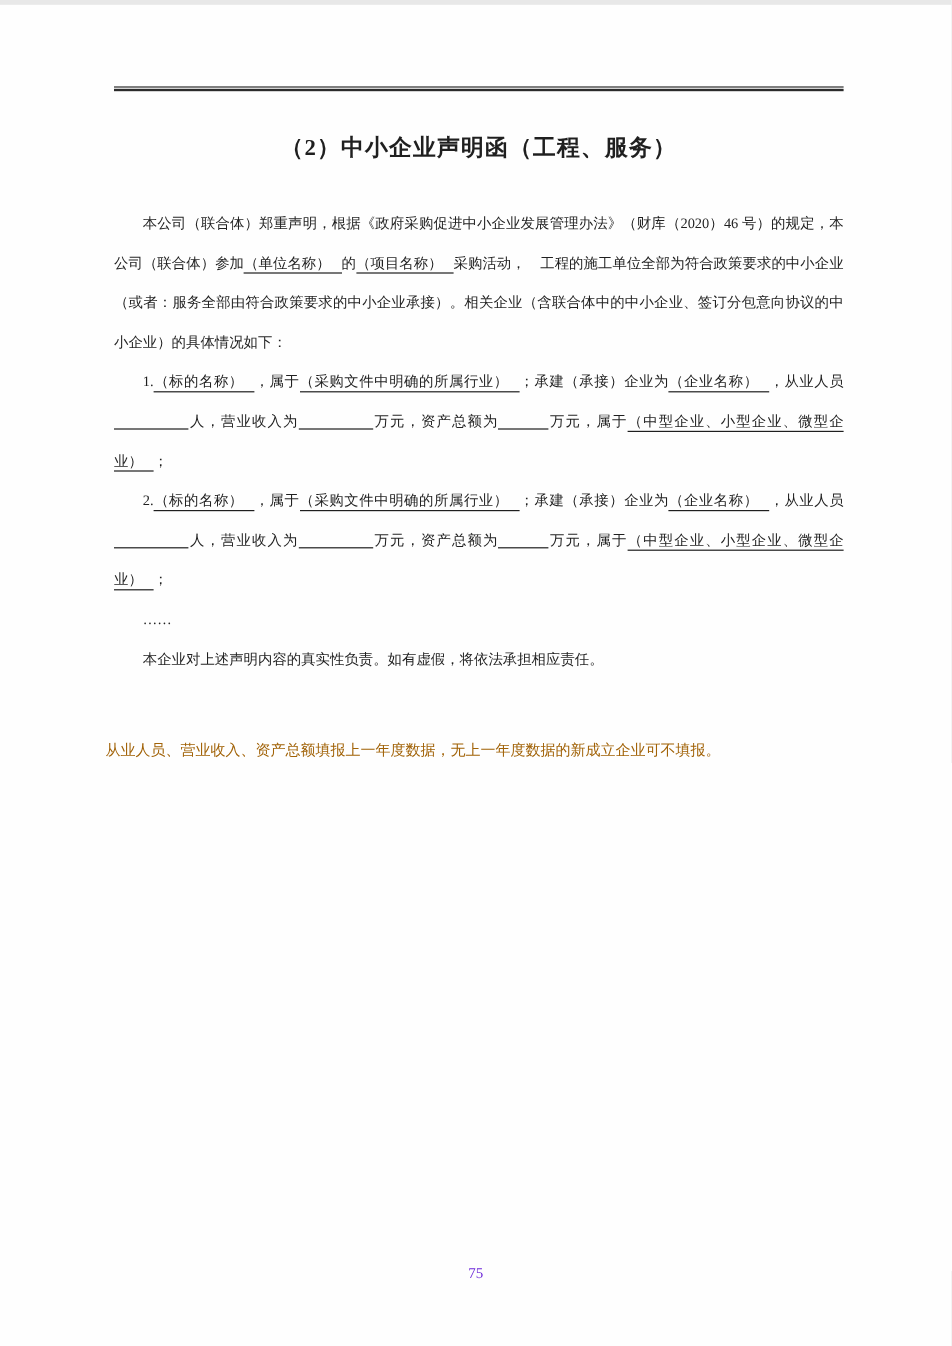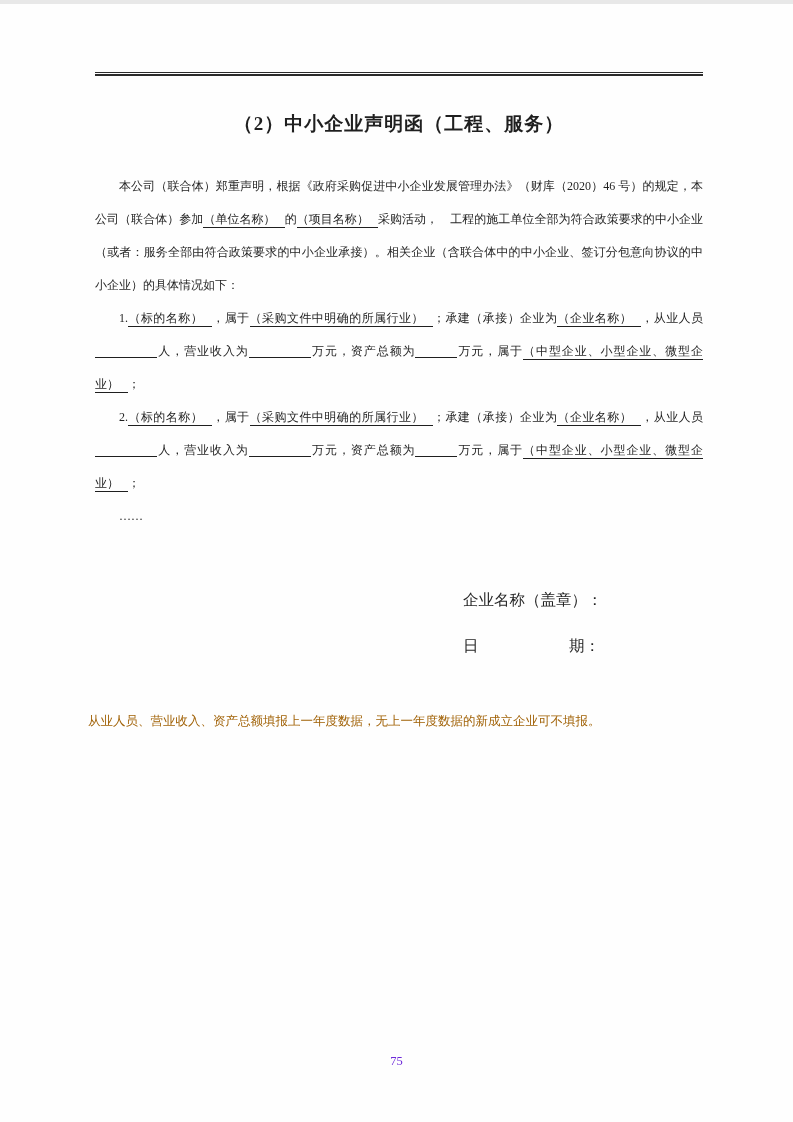--- a/index.html
+++ b/index.html
@@ -87,23 +87,17 @@
 <body>
 
 <div class="page">
   <div class="rule"></div>
   <h1 class="title">（2）中小企业声明函（工程、服务）</h1>
   <div class="body">
       <p><span>本公司（联合体）郑重声明，根据《政府采购促进中小企业发展管理办法》（财库（2020）46 号）的规定，本公司（联合体）参加</span><span class="u">（单位名称）</span><span>的</span><span class="u">（项目名称）</span><span>采购活动，　工程的施工单位全部为符合政策要求的中小企业（或者：服务全部由符合政策要求的中小企业承接）。相关企业（含联合体中的中小企业、签订分包意向协议的中小企业）的具体情况如下：</span></p>
       <p><span>1.</span><span class="u">（标的名称）</span><span>，属于</span><span class="u">（采购文件中明确的所属行业）</span><span>；承建（承接）企业为</span><span class="u">（企业名称）</span><span>，从业人员</span><span class="blank" style="width: 5.2em;"></span><span>人，营业收入为</span><span class="blank" style="width: 5.2em;"></span><span>万元，资产总额为</span><span class="blank" style="width: 3.5em;"></span><span>万元，属于</span><span class="u">（中型企业、小型企业、微型企业）</span><span>；</span></p>
       <p><span>2.</span><span class="u">（标的名称）</span><span>，属于</span><span class="u">（采购文件中明确的所属行业）</span><span>；承建（承接）企业为</span><span class="u">（企业名称）</span><span>，从业人员</span><span class="blank" style="width: 5.2em;"></span><span>人，营业收入为</span><span class="blank" style="width: 5.2em;"></span><span>万元，资产总额为</span><span class="blank" style="width: 3.5em;"></span><span>万元，属于</span><span class="u">（中型企业、小型企业、微型企业）</span><span>；</span></p>
       <p><span>……</span></p>
+      <p><span>本企业对上述声明内容的真实性负责。如有虚假，将依法承担相应责任。</span></p>
     </div>
-  <div class="sig">
-    <div class="sig-company">企业名称（盖章）：</div>
-    <div class="sig-date">
-      <span>日</span>
-      <span>期：</span>
-    </div>
-  </div>
   <div class="footnote">从业人员、营业收入、资产总额填报上一年度数据，无上一年度数据的新成立企业可不填报。</div>
   <div class="pageno">75</div>
 </div>
 
 </body></html>

